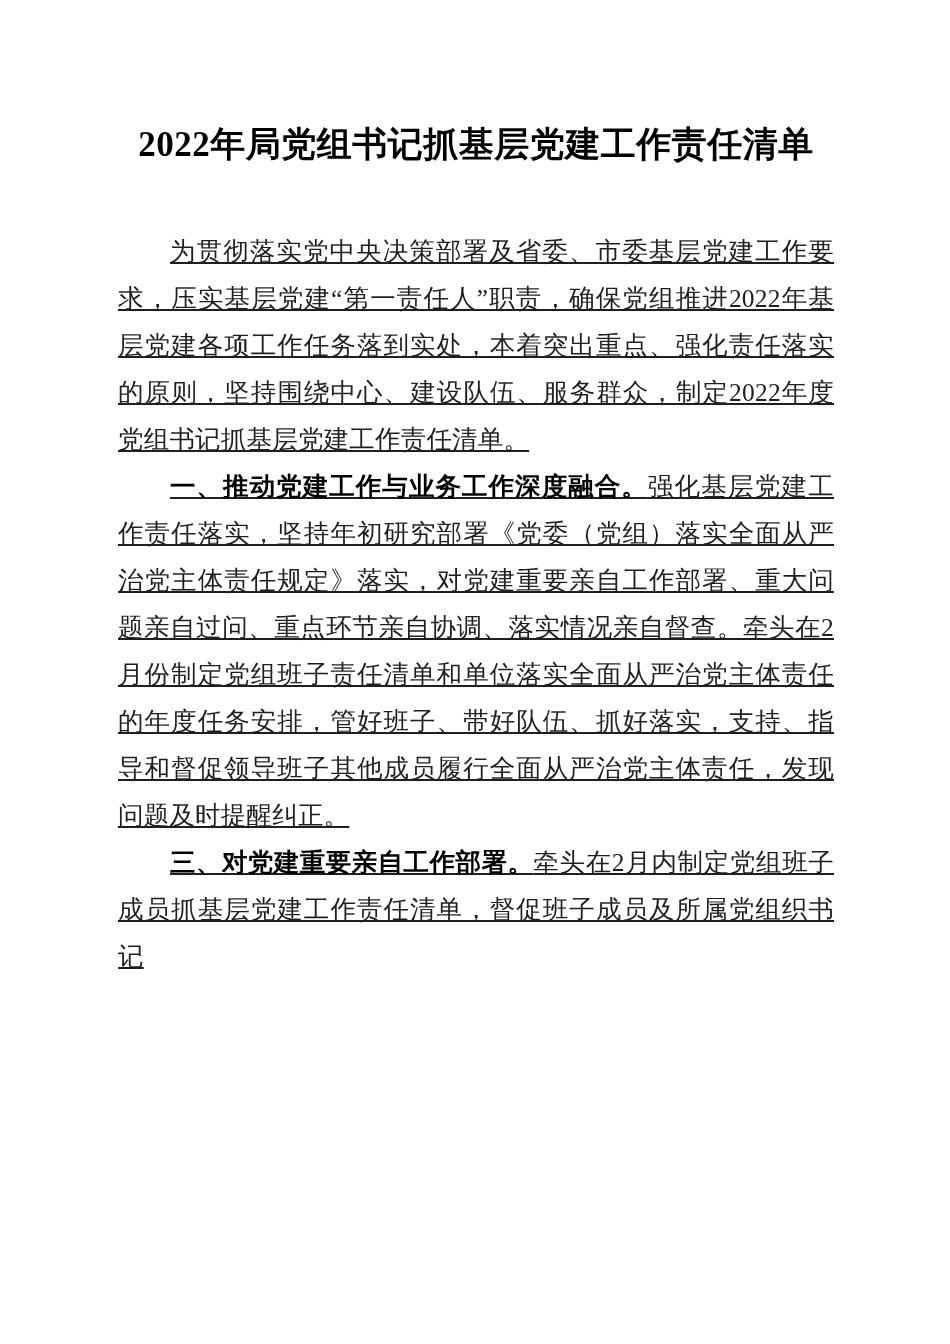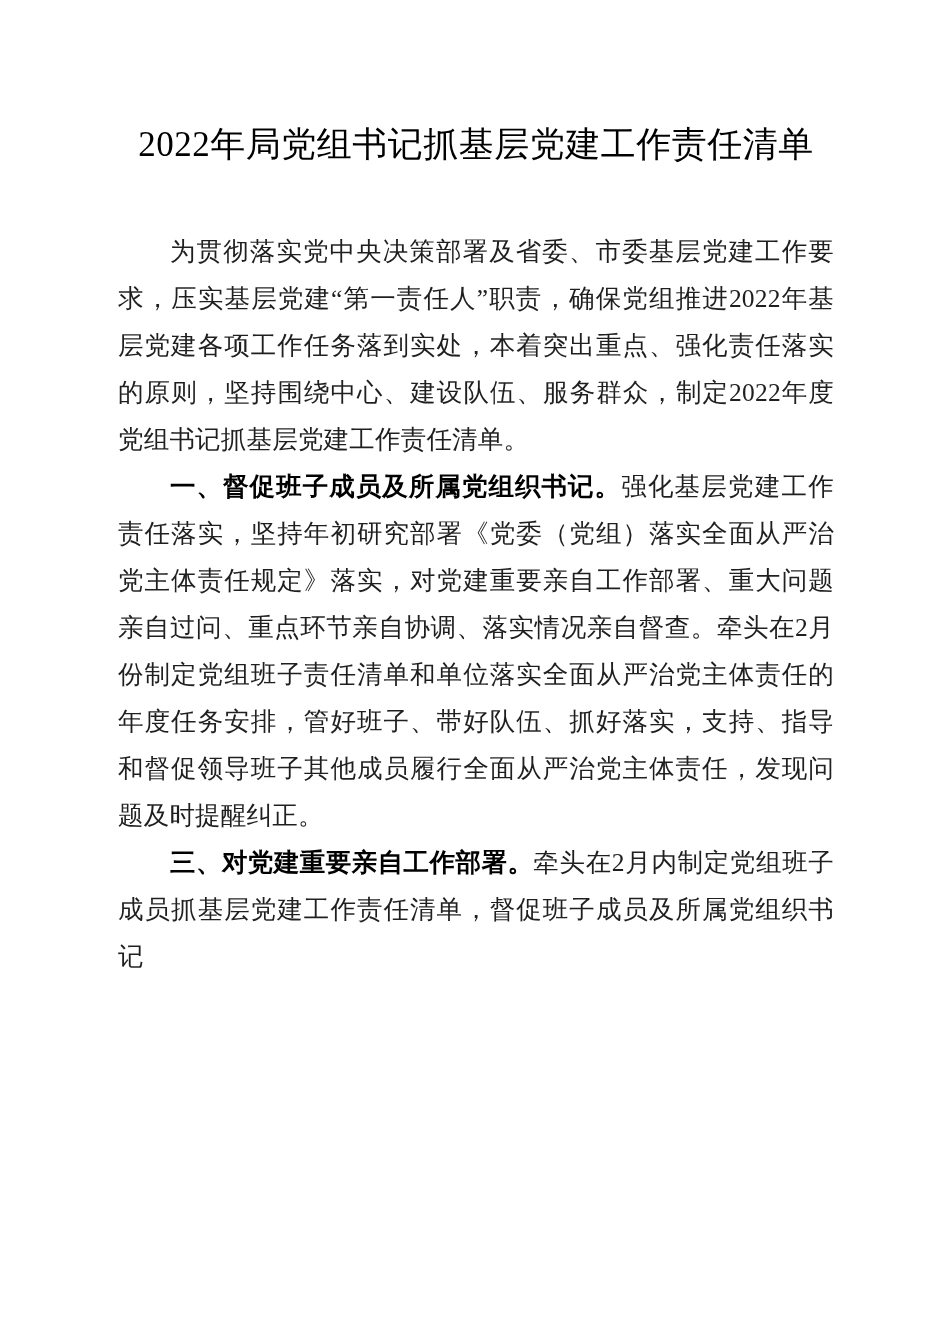--- a/index.html
+++ b/index.html
@@ -24,21 +24,21 @@
   }
   .doc-title {
     margin: 0;
     padding: 0;
     position: absolute;
     top: 123px;
     left: 118px;
     width: 716px;
     text-align: center;
     font-family: "Liberation Serif", "DejaVu Serif", serif;
-    font-weight: normal;
+    font-weight: bold;
     font-size: 35px;
     line-height: 44px;
     letter-spacing: 0.5px;
     color: #000000;
     white-space: nowrap;
   }
   .body-block {
     position: absolute;
     top: 228px;
     left: 118px;
@@ -49,20 +49,21 @@
     padding: 0;
     font-size: 25.5px;
     line-height: 47px;
     text-align: justify;
     text-justify: inter-ideograph;
     text-indent: 52px;
     font-family: "Liberation Serif", "DejaVu Serif", serif;
     color: #1f1f1f;
     letter-spacing: 0.2px;
     word-break: break-all;
+    text-decoration: underline;
   }
   .para + .para {
     margin-top: 0;
   }
   .sec-heading {
     font-family: "Liberation Sans", "DejaVu Sans", sans-serif;
     font-weight: bold;
     color: #000000;
     letter-spacing: 0px;
   }
@@ -71,19 +72,19 @@
 <body>
 
 <div class="page">
 
   <h1 class="doc-title">2022年局党组书记抓基层党建工作责任清单</h1>
 
   <div class="body-block">
 
     <p class="para"><span>为贯彻落实党中央决策部署及省委、市委基层党建工作要求，压实基层党建“第一责任人”职责，确保党组推进2022年基层党建各项工作任务落到实处，本着突出重点、强化责任落实的原则，坚持围绕中心、建设队伍、服务群众，制定2022年度党组书记抓基层党建工作责任清单。</span></p>
 
-    <p class="para"><span class="sec-heading">一、督促班子成员及所属党组织书记。</span><span>强化基层党建工作责任落实，坚持年初研究部署《党委（党组）落实全面从严治党主体责任规定》落实，对党建重要亲自工作部署、重大问题亲自过问、重点环节亲自协调、落实情况亲自督查。牵头在2月份制定党组班子责任清单和单位落实全面从严治党主体责任的年度任务安排，管好班子、带好队伍、抓好落实，支持、指导和督促领导班子其他成员履行全面从严治党主体责任，发现问题及时提醒纠正。</span></p>
+    <p class="para"><span class="sec-heading">一、推动党建工作与业务工作深度融合。</span><span>强化基层党建工作责任落实，坚持年初研究部署《党委（党组）落实全面从严治党主体责任规定》落实，对党建重要亲自工作部署、重大问题亲自过问、重点环节亲自协调、落实情况亲自督查。牵头在2月份制定党组班子责任清单和单位落实全面从严治党主体责任的年度任务安排，管好班子、带好队伍、抓好落实，支持、指导和督促领导班子其他成员履行全面从严治党主体责任，发现问题及时提醒纠正。</span></p>
 
 
     <p class="para"><span class="sec-heading">三、对党建重要亲自工作部署。</span><span>牵头在2月内制定党组班子成员抓基层党建工作责任清单，督促班子成员及所属党组织书记</span></p>
 
   </div>
 </div>
 
 </body></html>

